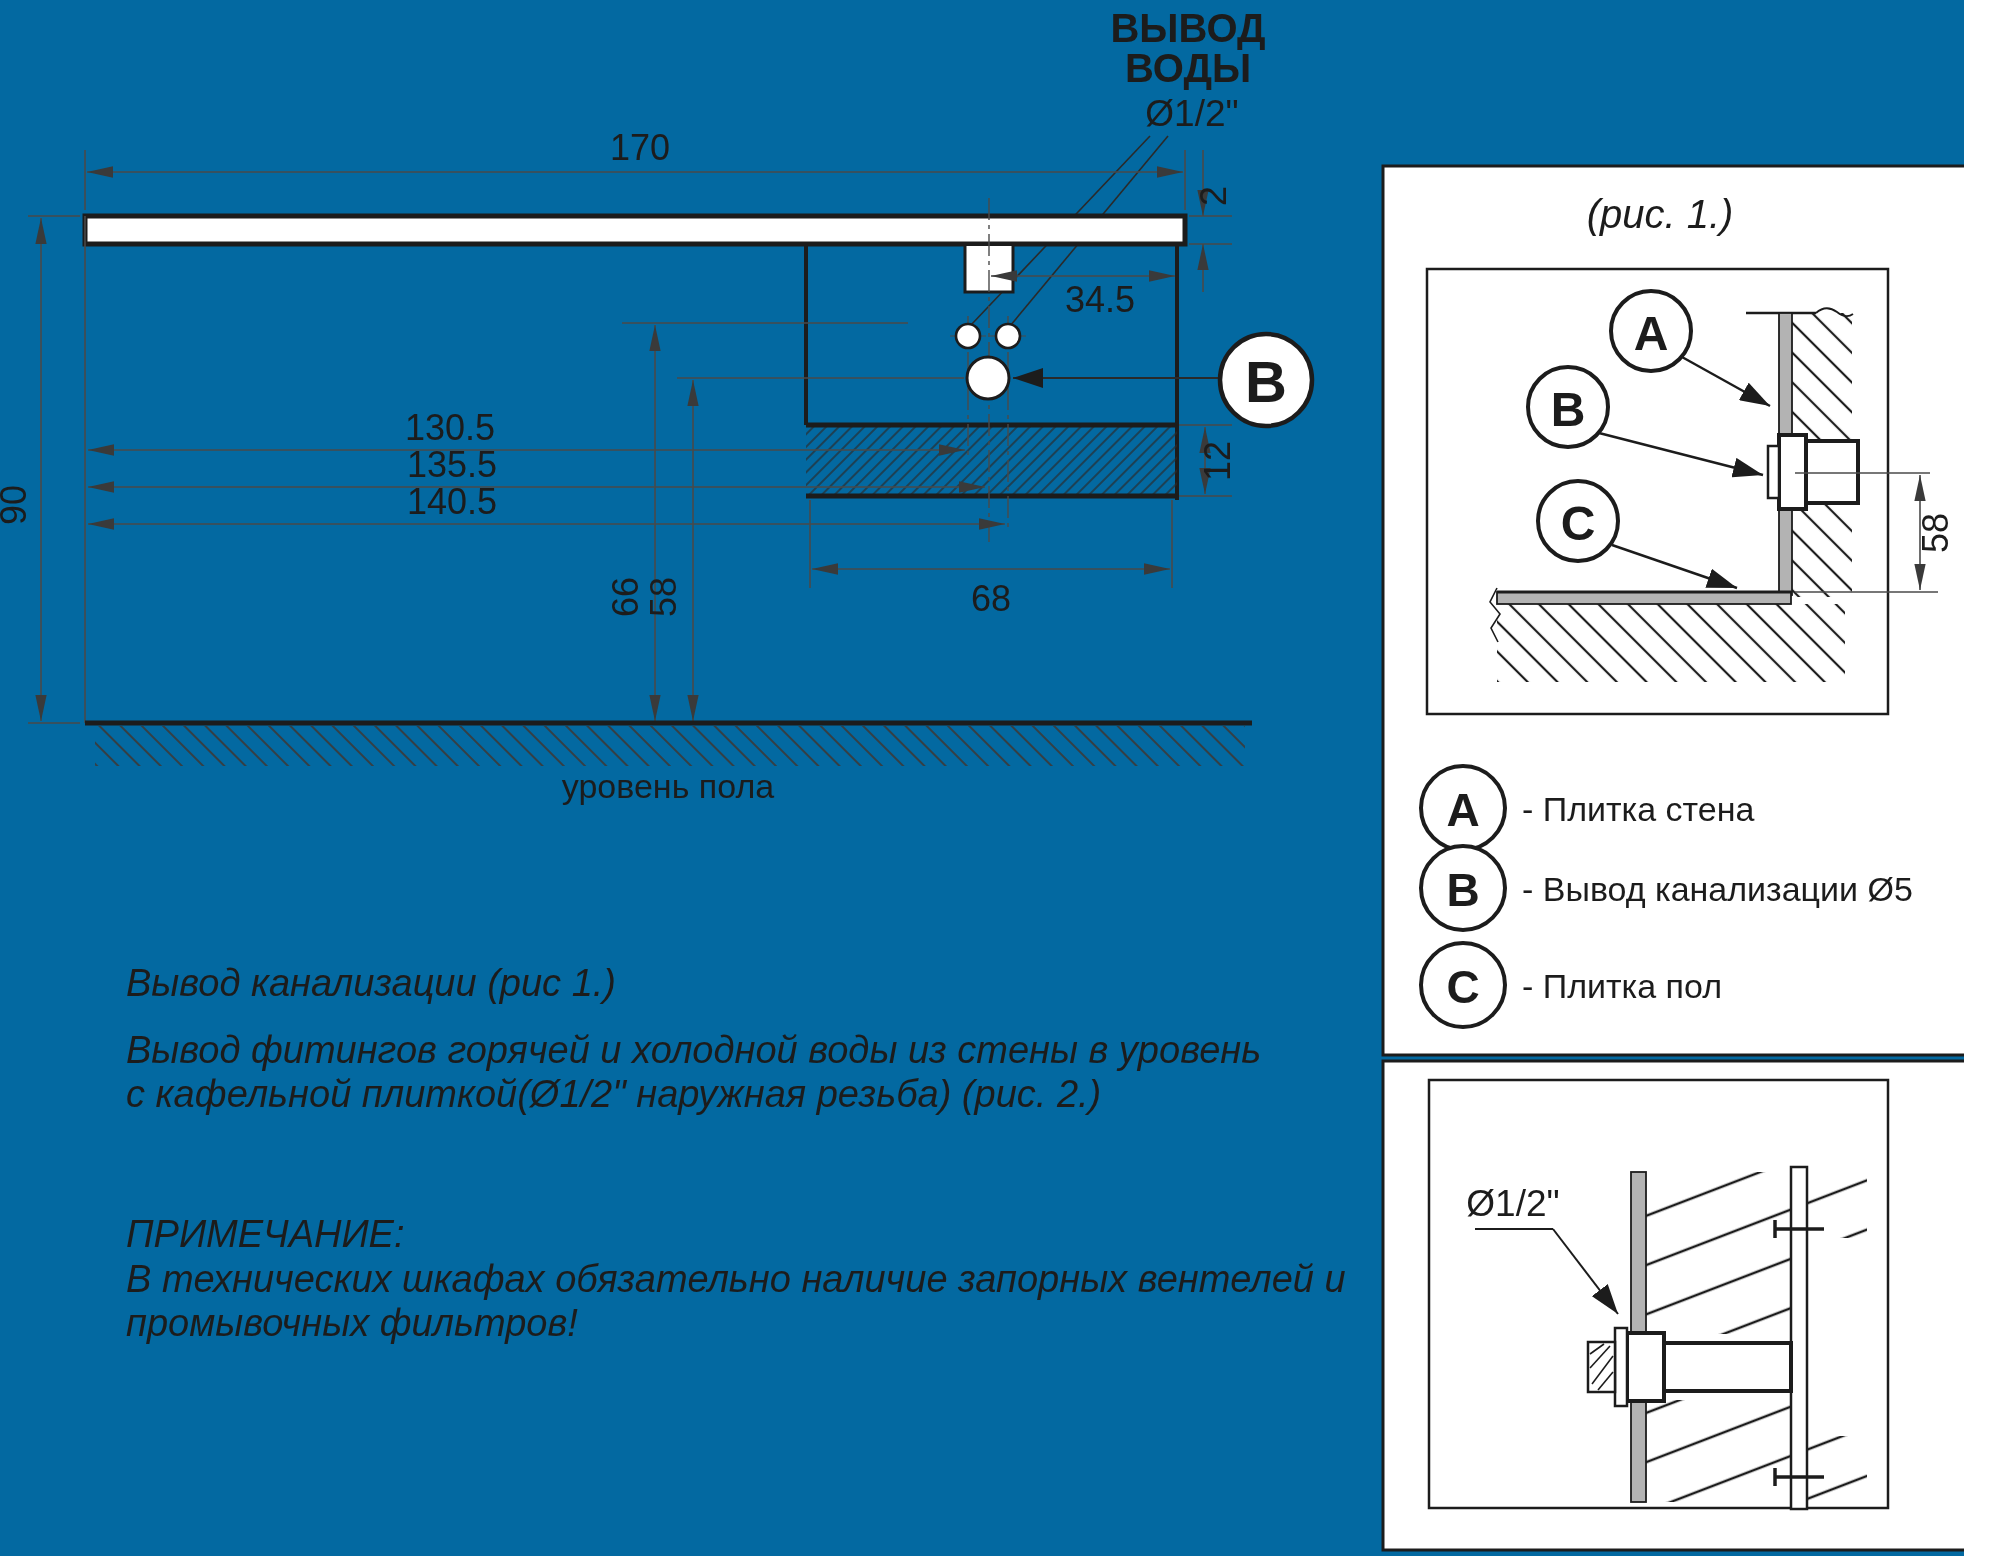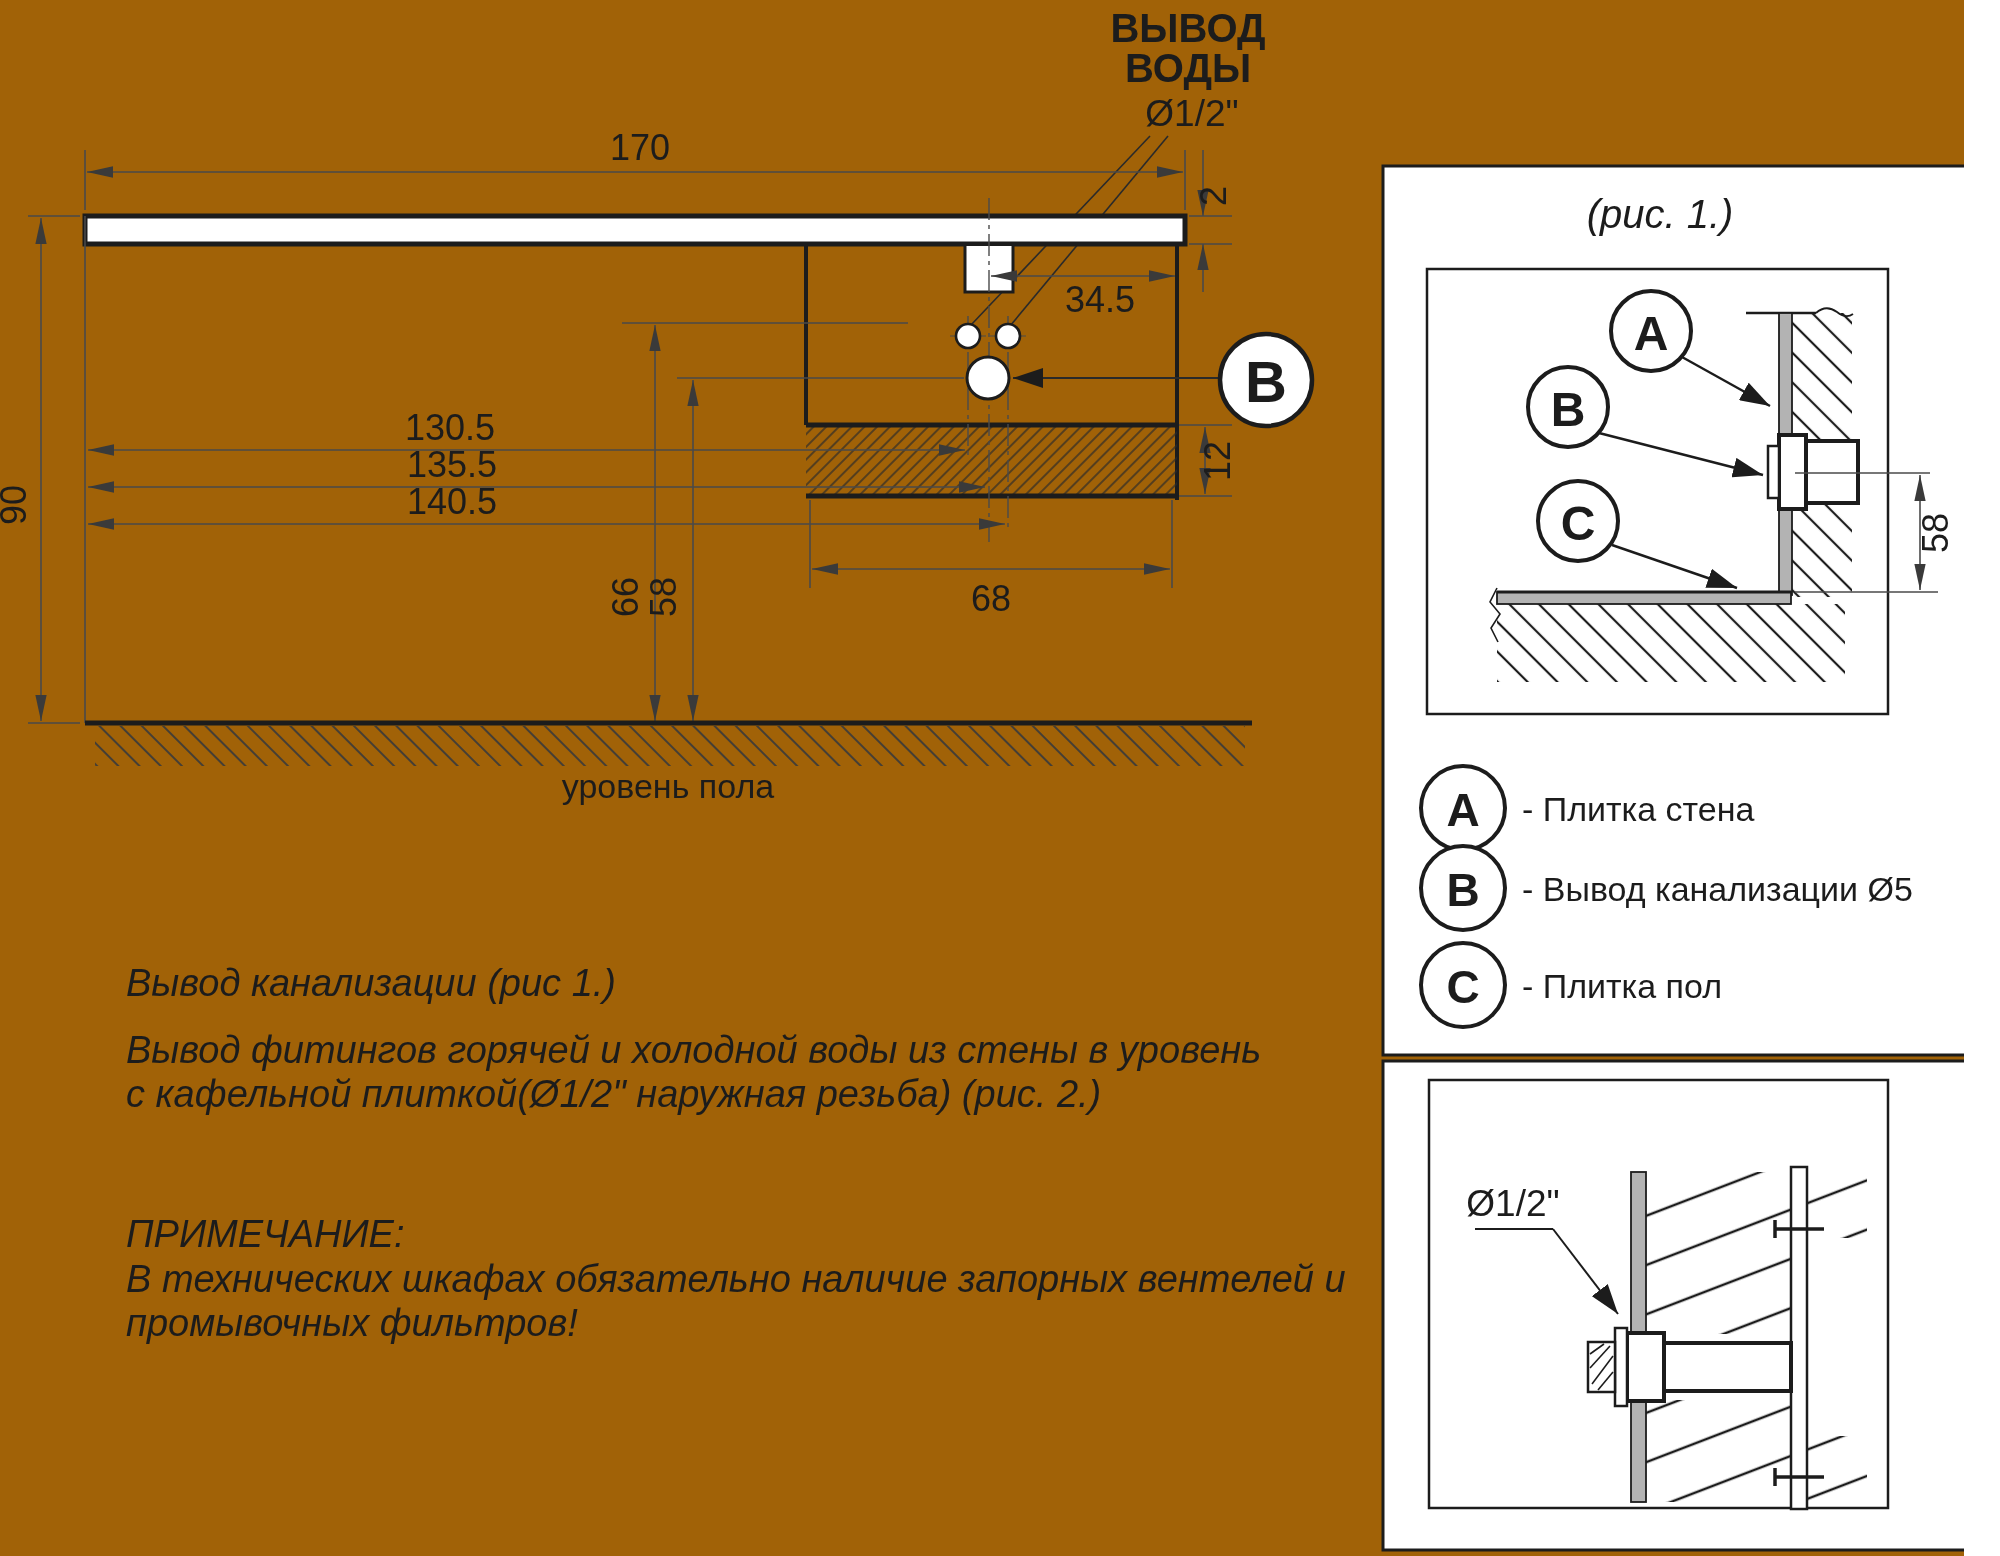--- a/index.html
+++ b/index.html
@@ -1,16 +1,16 @@
 <!DOCTYPE html>
 <html><head>
 <meta charset="utf-8">
 <style>
   html,body{margin:0;padding:0;background:#ffffff;}
-  .page{position:relative;width:1964px;height:1556px;background:#a16207;overflow:hidden;
+  .page{position:relative;width:1964px;height:1556px;background:#0369a1;overflow:hidden;
         font-family:"Liberation Sans", sans-serif;text-decoration:underline;}
   svg text{font-family:"Liberation Sans", sans-serif;fill:#1c1c1c;}
   .dimtxt{font-size:36px;}
   .capital{font-weight:bold;}
   .ittl{font-style:italic;font-size:40px;}
   .cap{font-style:italic;font-size:38px;}
 </style>
 </head>
 <body>
 

